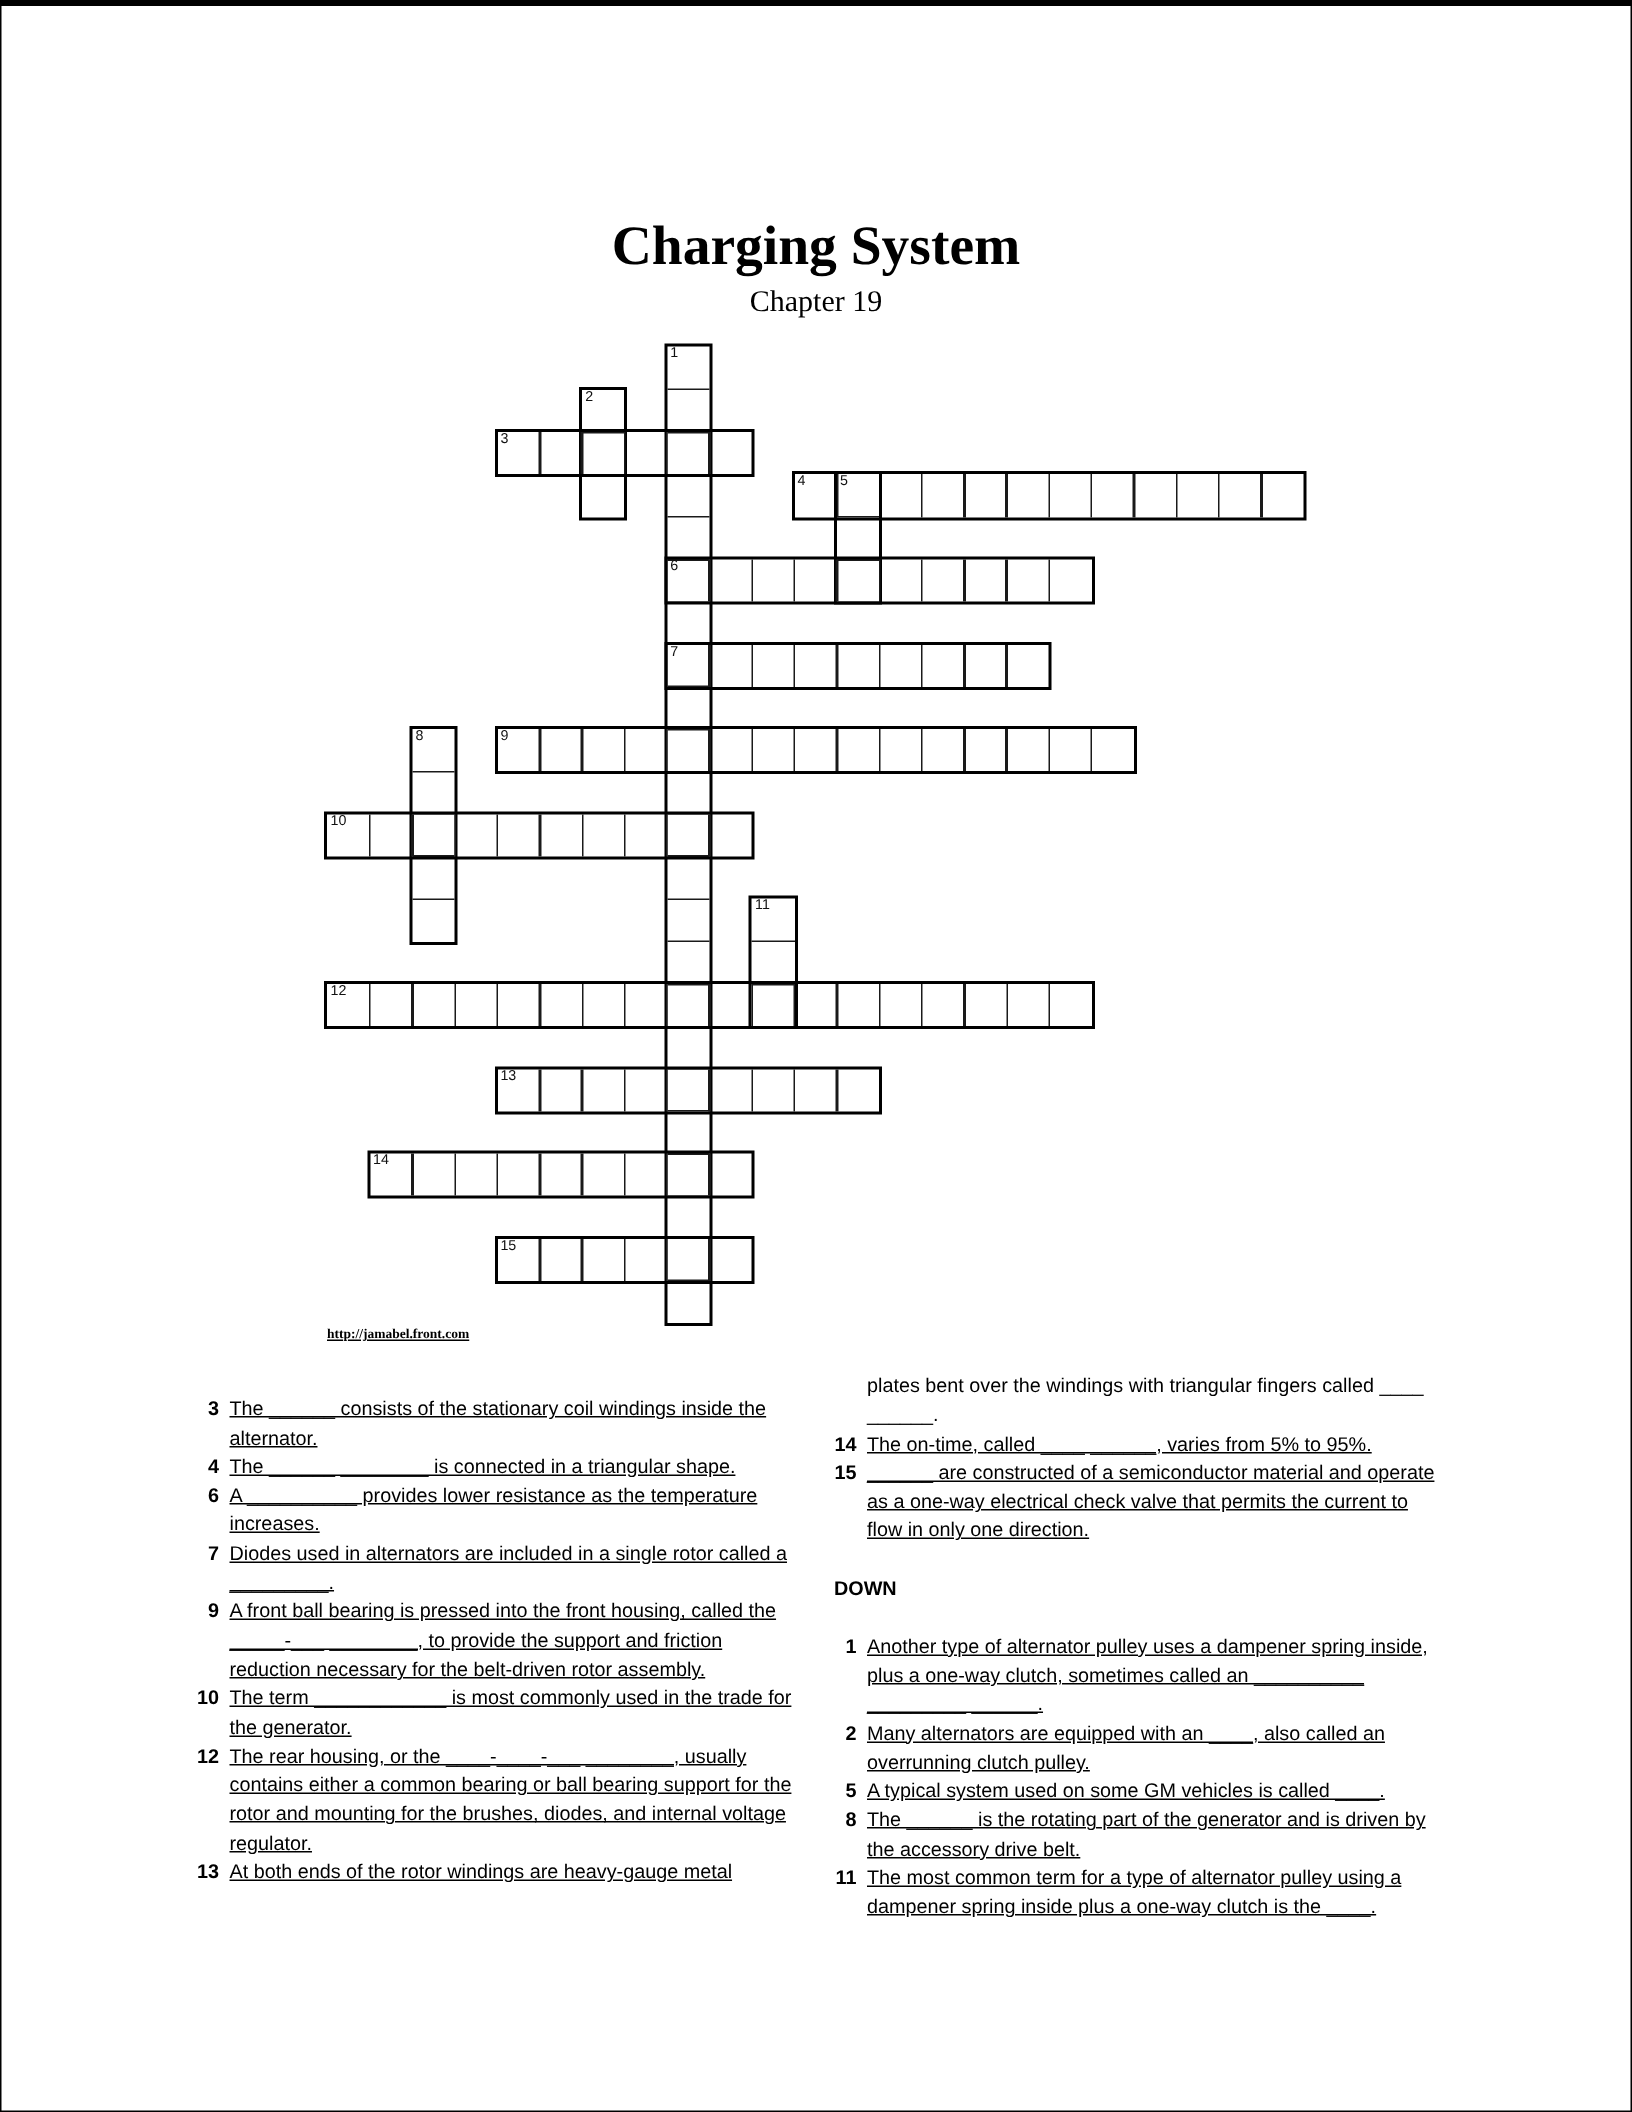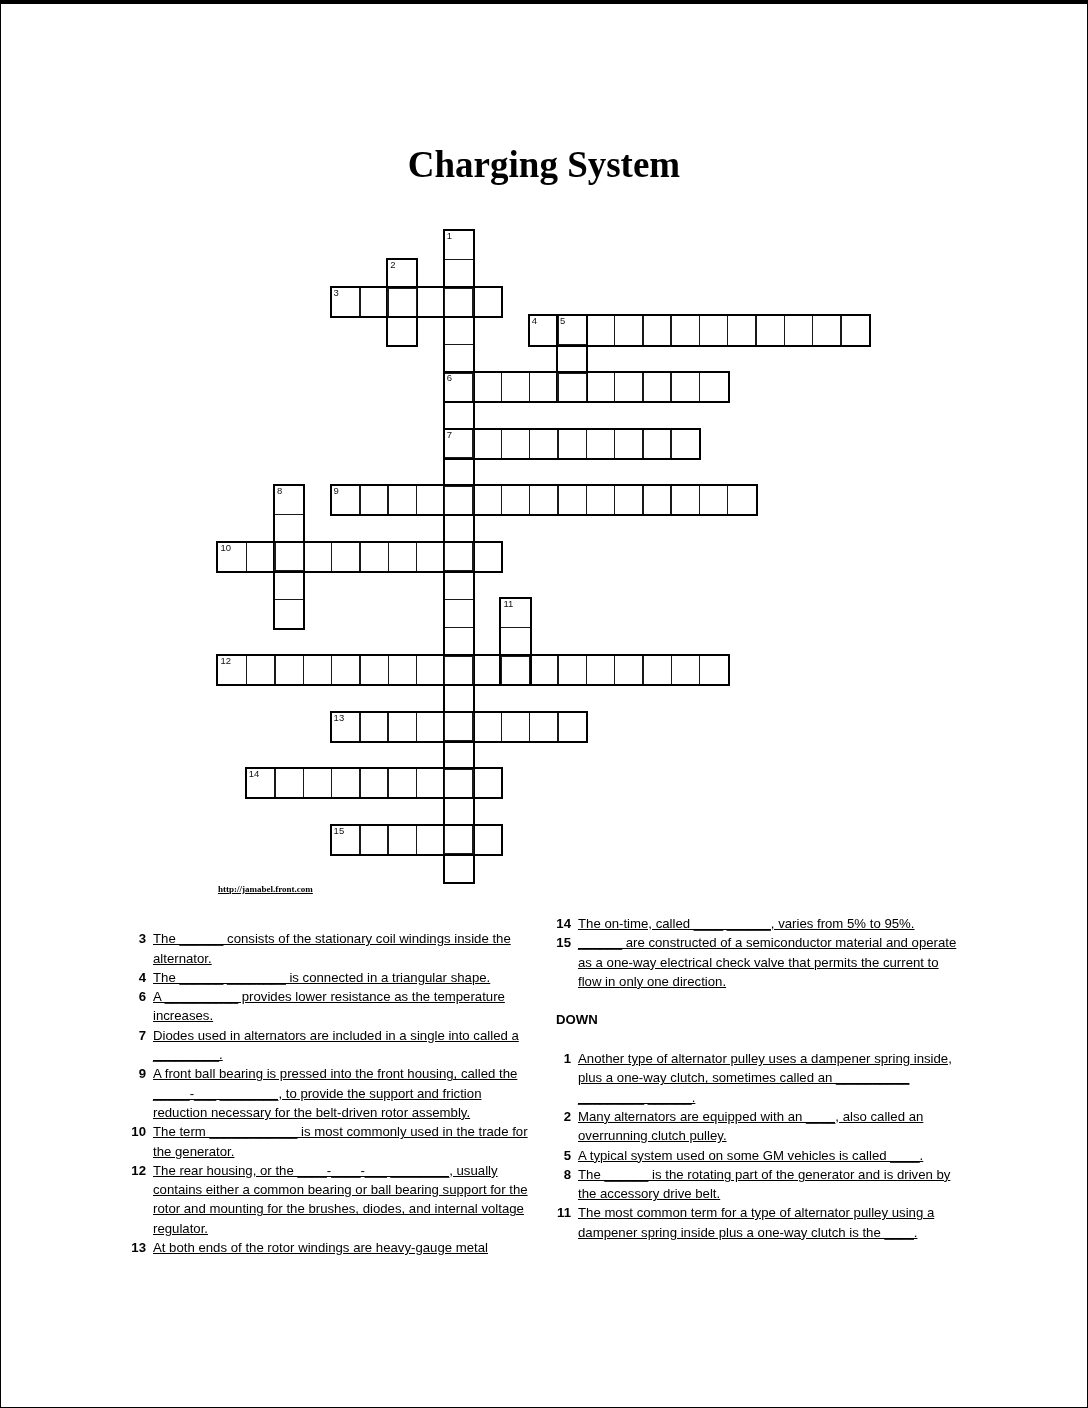--- a/index.html
+++ b/index.html
@@ -37,20 +37,21 @@
   .clue .num{flex:0 0 21px;text-align:right;font-weight:bold;padding-right:7px;}
   .clue .ctext{flex:1;text-decoration:underline;}
   .cont{margin-left:28px;}
 </style>
 </head>
 <body>
 
 <div class="page">
 
   <div class="title">Charging System</div>
+  <div class="subtitle">Chapter 19</div>
 
   <div class="grid" id="grid">
       <div class="word" style="left: 223.8px; top: -2.6px; width: 28.3px; height: 650.9px; border: 2.6px solid rgb(0, 0, 0);">
         <div class="divider" style="top: 27.6px; left: 0px; height: 1.4px; width: 28.3px;"></div>
         <div class="divider" style="top: 55.9px; left: 0px; height: 1.4px; width: 28.3px;"></div>
         <div class="divider" style="top: 84.2px; left: 0px; height: 1.4px; width: 28.3px;"></div>
         <div class="divider" style="top: 112.5px; left: 0px; height: 1.4px; width: 28.3px;"></div>
         <div class="divider" style="top: 140.8px; left: 0px; height: 1.4px; width: 28.3px;"></div>
         <div class="divider" style="top: 169.1px; left: 0px; height: 1.4px; width: 28.3px;"></div>
         <div class="divider" style="top: 197.4px; left: 0px; height: 1.4px; width: 28.3px;"></div>
@@ -231,21 +232,21 @@
         <div class="clue">
           <span class="num">4</span>
           <span class="ctext">The ______ ________ is connected in a triangular shape.</span>
         </div>
         <div class="clue">
           <span class="num">6</span>
           <span class="ctext">A __________ provides lower resistance as the temperature increases.</span>
         </div>
         <div class="clue">
           <span class="num">7</span>
-          <span class="ctext">Diodes used in alternators are included in a single into called a _________.</span>
+          <span class="ctext">Diodes used in alternators are included in a single rotor called a _________.</span>
         </div>
         <div class="clue">
           <span class="num">9</span>
           <span class="ctext">A front ball bearing is pressed into the front housing, called the _____-___ ________, to provide the support and friction reduction necessary for the belt-driven rotor assembly.</span>
         </div>
         <div class="clue">
           <span class="num">10</span>
           <span class="ctext">The term ____________ is most commonly used in the trade for the generator.</span>
         </div>
         <div class="clue">
@@ -253,20 +254,21 @@
           <span class="ctext">The rear housing, or the ____-____-___ ________, usually contains either a common bearing or ball bearing support for the rotor and mounting for the brushes, diodes, and internal voltage regulator.</span>
         </div>
         <div class="clue">
           <span class="num">13</span>
           <span class="ctext">At both ends of the rotor windings are heavy-gauge metal</span>
         </div>
       </div>
   </div>
 
   <div class="col col-right">
+    <div class="cont">plates bent over the windings with triangular fingers called ____ ______.</div>
     <div id="right-across-list">
         <div class="clue">
           <span class="num">14</span>
           <span class="ctext">The on-time, called ____ ______, varies from 5% to 95%.</span>
         </div>
         <div class="clue">
           <span class="num">15</span>
           <span class="ctext">______ are constructed of a semiconductor material and operate as a one-way electrical check valve that permits the current to flow in only one direction.</span>
         </div>
       </div>

